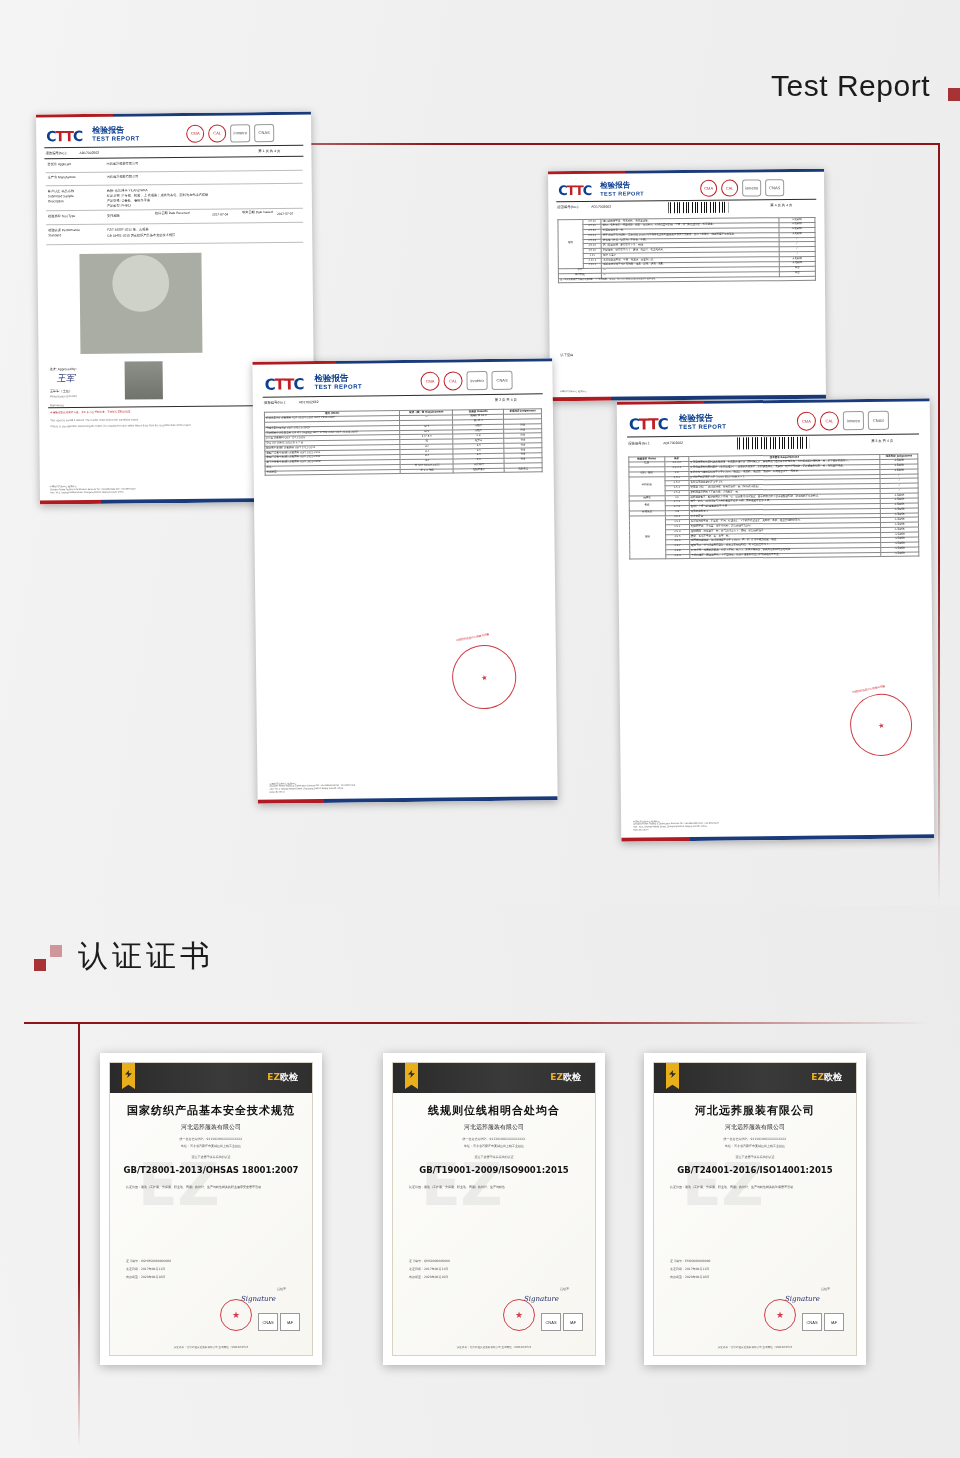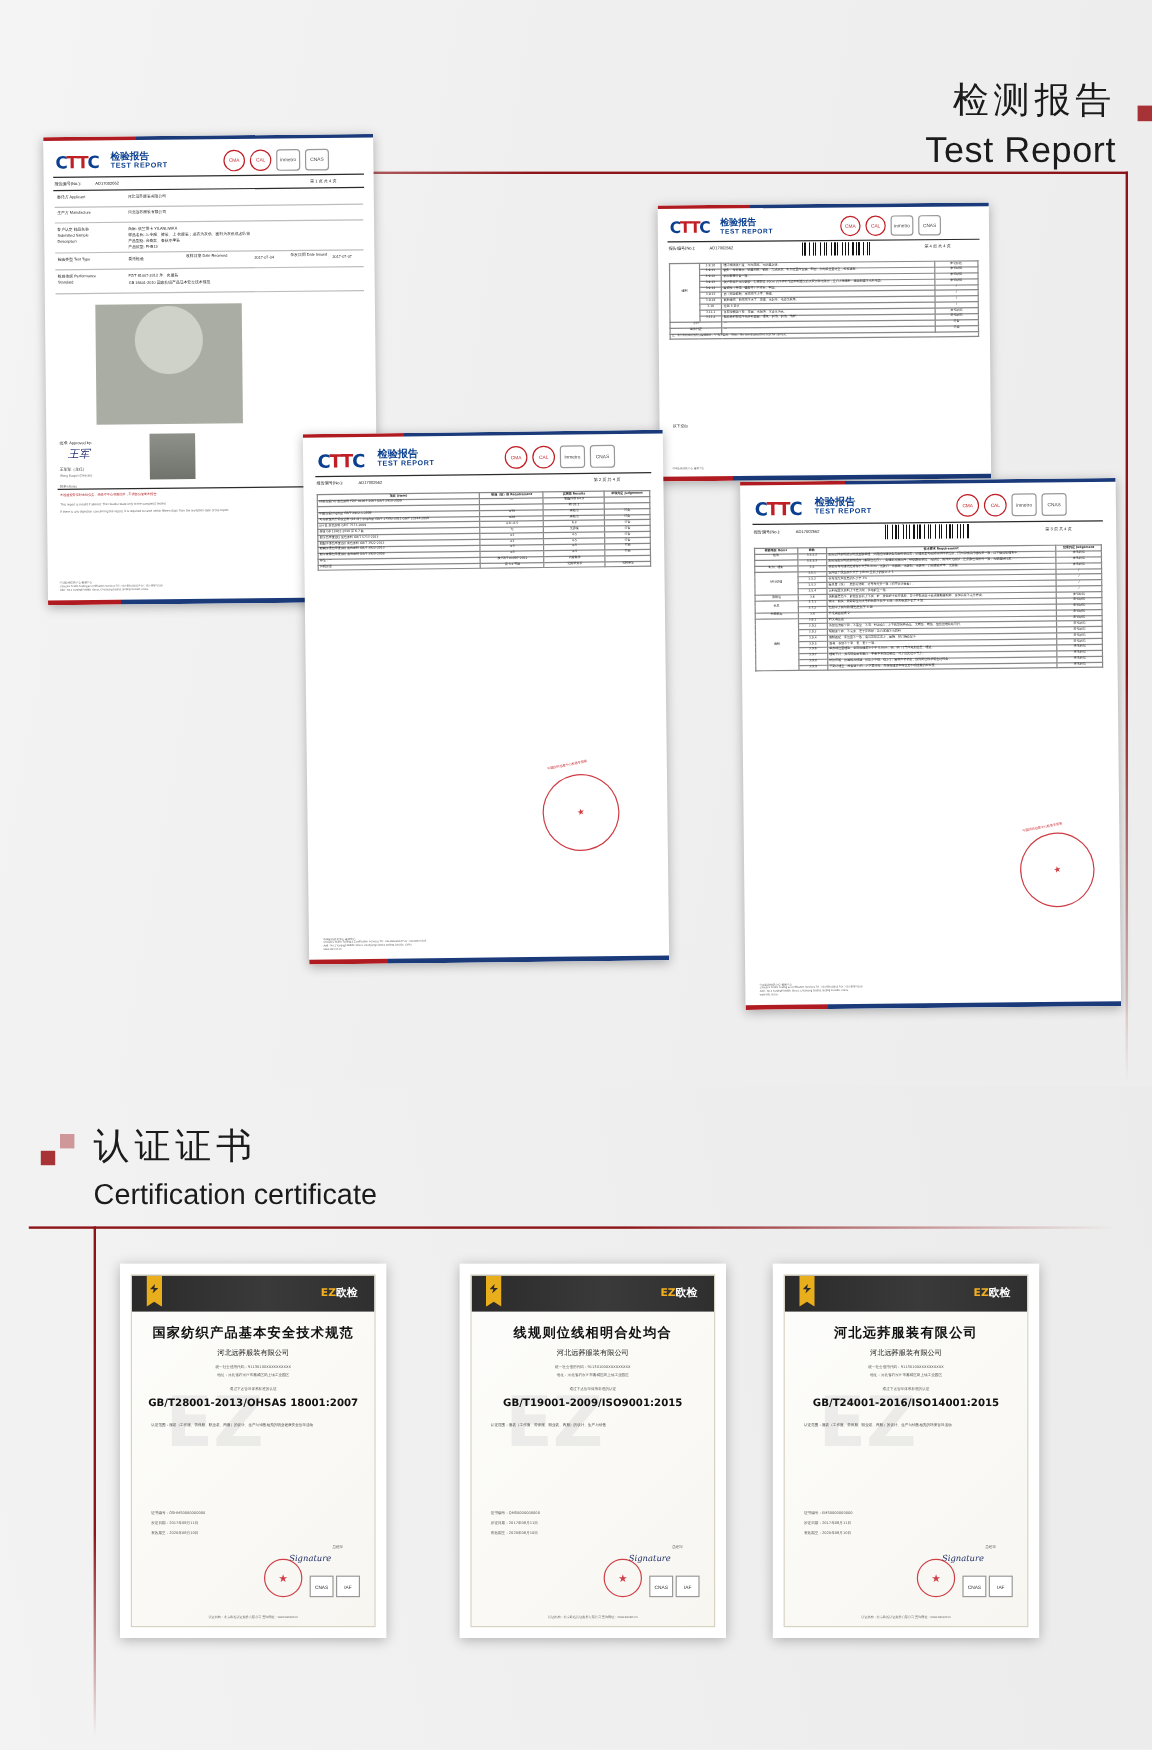--- a/index.html
+++ b/index.html
@@ -146,21 +146,20 @@
 <div class="page">
 
   <div class="sec-test">
     <div class="bg-left"></div>
 
     <div class="sq-test">
       <i class="a"></i>
     </div>
 
     <div class="heading-test">
-      <div class="cn">检测报告</div>
       <div class="en">Test Report</div>
     </div>
     <div class="hr-test"></div>
     <div class="vr-test"></div>
 
     <div class="sheet" style="left:38px;top:113px;width:275px;height:390px;transform:rotate(-0.6deg);">
       <div class="edge-top"></div>
       <div class="edge-bot"></div>
 
       <div class="logo-cttc" style="position:absolute;left:10px;top:14px;font-size:14px;">
@@ -616,21 +615,20 @@
     </div>
   </div>
 
   <div class="sec-cert">
     <div class="sq-cert">
       <i class="a"></i>
         <i class="b"></i>
     </div>
     <div class="heading-cert">
       <div class="cn">认证证书</div>
-      <div class="en">Certification certificate</div>
     </div>
     <div class="hr-cert"></div>
     <div class="vr-cert"></div>
 
     <div class="cert" style="left:100px;top:148px;width:222px;height:312px;">
       <div class="cbody">
         <div class="topband"></div>
         <div class="flag"></div>
         <div class="ezlogo">
           <span class="ez">EZ</span><span>欧检</span>

